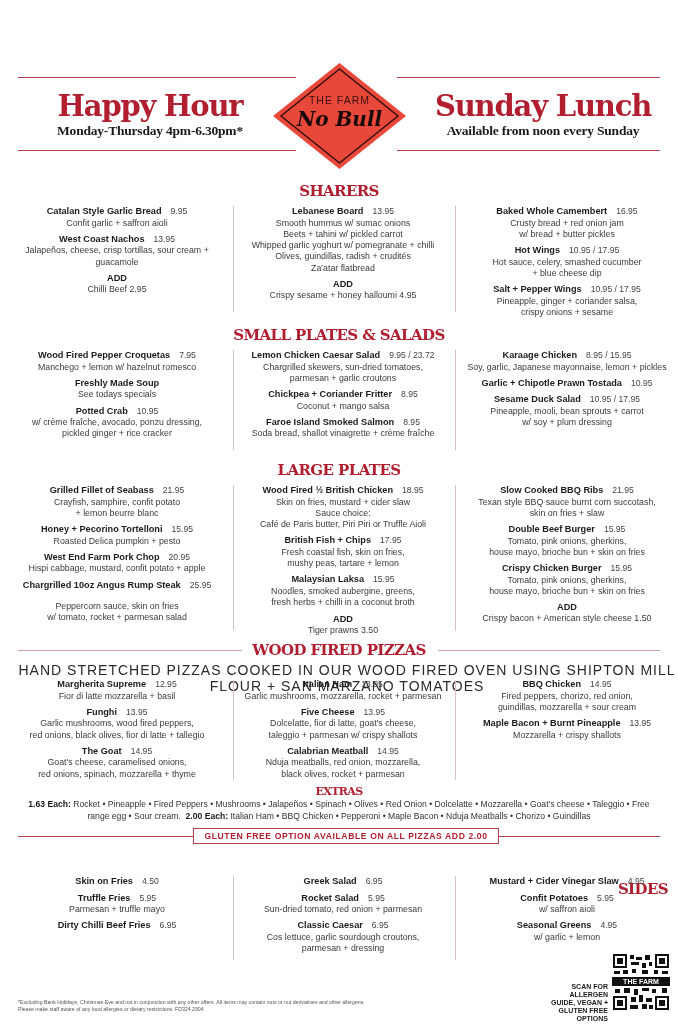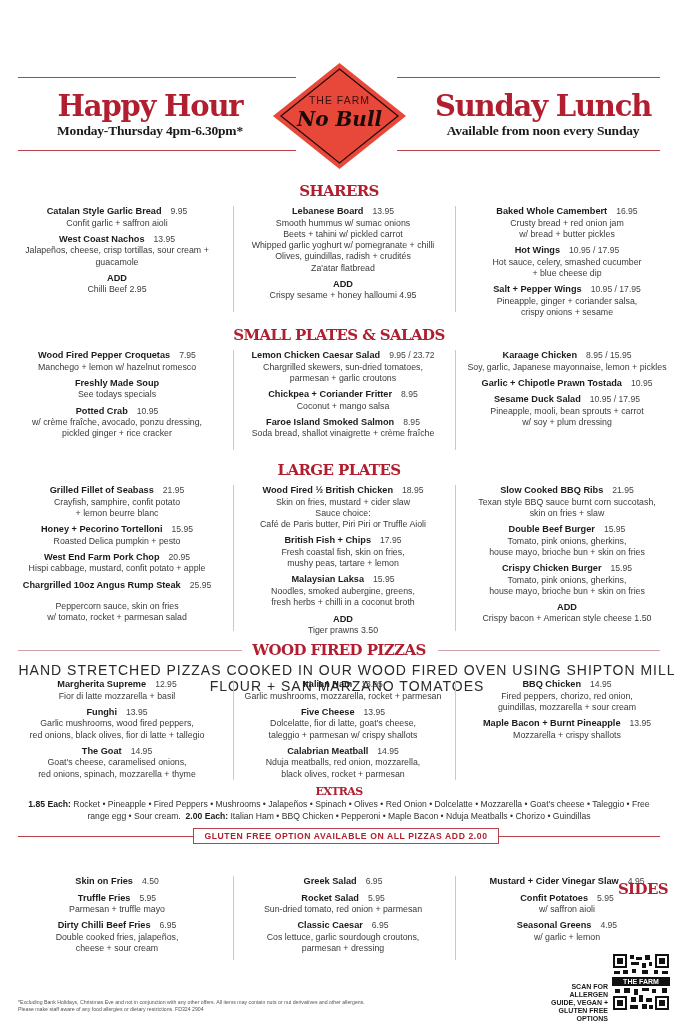--- a/index.html
+++ b/index.html
@@ -263,43 +263,41 @@
 guindillas, mozzarella + sour cream</div>
     </div>
     <div class="item">
       <div class="iname"><span>Maple Bacon + Burnt Pineapple</span><span class="iprice">13.95</span></div>
       <div class="idesc" style="white-space: pre-line;">Mozzarella + crispy shallots</div>
     </div>
   </div>
 
 <div class="sec-title" style="top:785px; font-size:11px;"><span>EXTRAS</span></div>
 <div class="extras" style="top:798px;">
-  <b>1.85 Each:</b><span> Rocket • Pineapple • Fired Peppers • Mushrooms • Jalapeños • Spinach • Olives • Red Onion • Dolcelatte • Mozzarella • Goat's cheese • Taleggio • Free range egg • Sour cream.</span>&nbsp;
+  <b>1.63 Each:</b><span> Rocket • Pineapple • Fired Peppers • Mushrooms • Jalapeños • Spinach • Olives • Red Onion • Dolcelatte • Mozzarella • Goat's cheese • Taleggio • Free range egg • Sour cream.</span>&nbsp;
   <b>2.00 Each:</b><span> Italian Ham • BBQ Chicken • Pepperoni • Maple Bacon • Nduja Meatballs • Chorizo • Guindillas</span>
 </div>
 
 <div class="gf-line" style="left:18px; width:175px;"></div>
 <div class="gf-line" style="left:499px; width:161px;"></div>
 <div class="gf-box">GLUTEN FREE OPTION AVAILABLE ON ALL PIZZAS ADD 2.00</div>
 
 <div class="sec-title" style="top:880px;text-align:right;"><span>SIDES</span></div>
 <div class="vdiv" style="left:233px; top:876px; height:84px;"></div>
 <div class="vdiv" style="left:455px; top:876px; height:84px;"></div>
 <div class="col c1" style="top:875px;">
     <div class="item">
       <div class="iname"><span>Skin on Fries</span><span class="iprice">4.50</span></div>
     </div>
     <div class="item">
       <div class="iname"><span>Truffle Fries</span><span class="iprice">5.95</span></div>
       <div class="idesc" style="white-space: pre-line;">Parmesan + truffle mayo</div>
     </div>
     <div class="item">
       <div class="iname"><span>Dirty Chilli Beef Fries</span><span class="iprice">6.95</span></div>
-      <div class="idesc" style="white-space: pre-line;">Double cooked fries,  jalapeños,
-cheese + sour cream</div>
     </div>
   </div>
 <div class="col c2" style="top:875px;">
     <div class="item">
       <div class="iname"><span>Greek Salad</span><span class="iprice">6.95</span></div>
     </div>
     <div class="item">
       <div class="iname"><span>Rocket Salad</span><span class="iprice">5.95</span></div>
       <div class="idesc" style="white-space: pre-line;">Sun-dried tomato, red onion + parmesan</div>
     </div>

